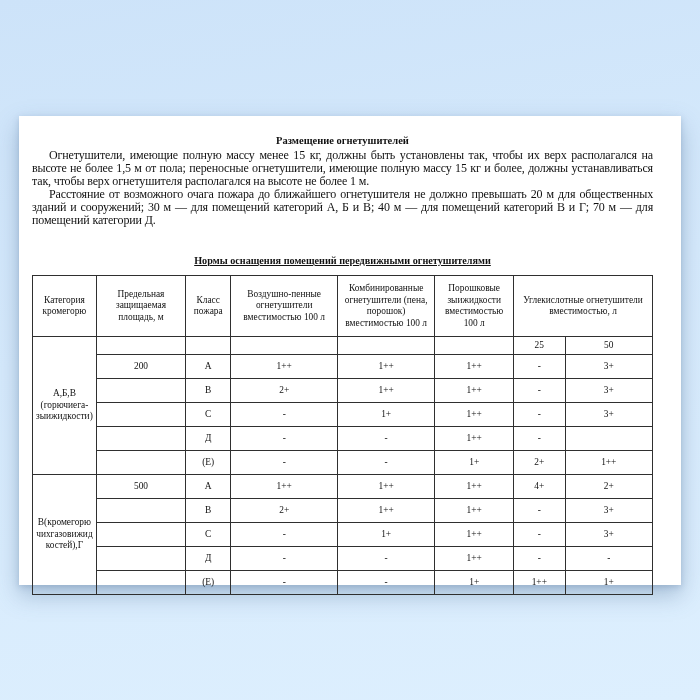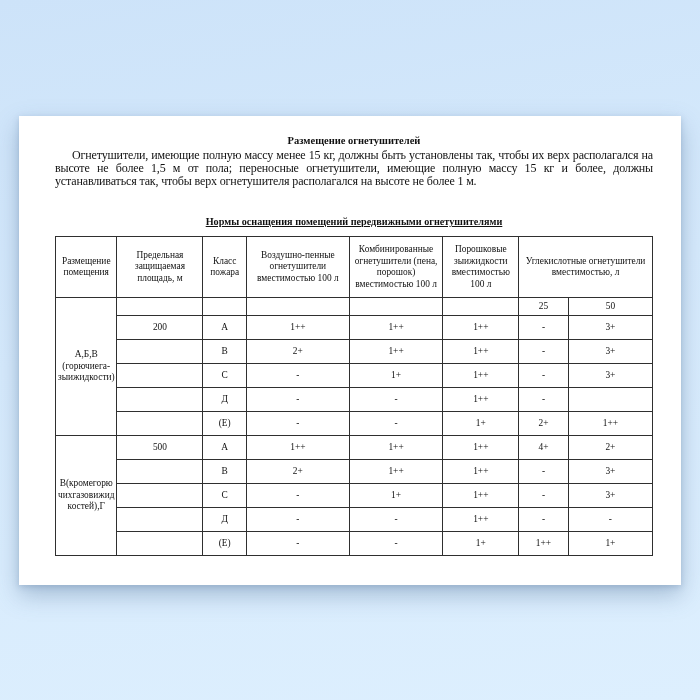--- a/index.html
+++ b/index.html
@@ -8,21 +8,21 @@
     width:700px;height:700px;
     overflow:hidden;
     background:linear-gradient(170deg,#cde3f9 0%,#d6eafc 45%,#ddeffe 100%);
     font-family:"Liberation Serif","DejaVu Serif",serif;
   }
   .page{
     position:absolute;
     left:19px;top:116px;
     width:662px;height:469px;
     box-sizing:border-box;
-    padding:18px 28px 0 36px;
+    padding:18px 28px 0 13px;
     background:#ffffff;
     box-shadow:0 10px 22px rgba(80,110,150,.38),0 2px 6px rgba(80,110,150,.25);
     color:#111;
   }
   .doc-title{
     font-size:10.5px;font-weight:bold;text-align:center;
     margin:0 0 2px 0;line-height:13px;
   }
   .para{
     font-size:12px;line-height:13px;letter-spacing:-0.15px;
@@ -59,37 +59,38 @@
 </style>
 </head>
 <body>
 
 <div class="stage">
   <div class="page">
 
     <h1 class="doc-title">Размещение огнетушителей</h1>
 
     <p class="para">Огнетушители, имеющие полную массу менее 15 кг, должны быть установлены так, чтобы их верх располагался на высоте не более 1,5 м от пола; переносные огнетушители, имеющие полную массу 15 кг и более, должны устанавливаться так, чтобы верх огнетушителя располагался на высоте не более 1 м.</p>
+    <p class="para">Расстояние от возможного очага пожара до ближайшего огнетушителя не должно превышать 20 м для общественных зданий и сооружений; 30 м — для помещений категорий А, Б и В; 40 м — для помещений категорий В и Г; 70 м — для помещений категории Д.</p>
 
     <div class="table-caption">Нормы оснащения помещений передвижными огнетушителями</div>
 
     <table class="norms">
       <colgroup>
         <col class="c-cat">
           <col class="c-area">
           <col class="c-class">
           <col class="c-air">
         <col class="c-comb">
           <col class="c-powder">
           <col class="c-co25">
           <col class="c-co80">
       </colgroup>
       <tbody>
         <tr class="header-row">
-          <th>Размещение помещения</th>
+          <th>Категория кромегорю</th>
           <th>Предельная защищаемая площадь, м</th>
           <th>Класс пожара</th>
           <th>Воздушно-пенные огнетушители вместимостью 100 л</th>
           <th>Комбинированные огнетушители (пена, порошок) вместимостью 100 л</th>
           <th>Порошковые зыижидкости вместимостью 100 л</th>
           <th colspan="2">Углекислотные огнетушители вместимостью, л</th>
         </tr>
 
         <tr class="subheader-row">
           <td class="category-cell" rowspan="6">А,Б,В

